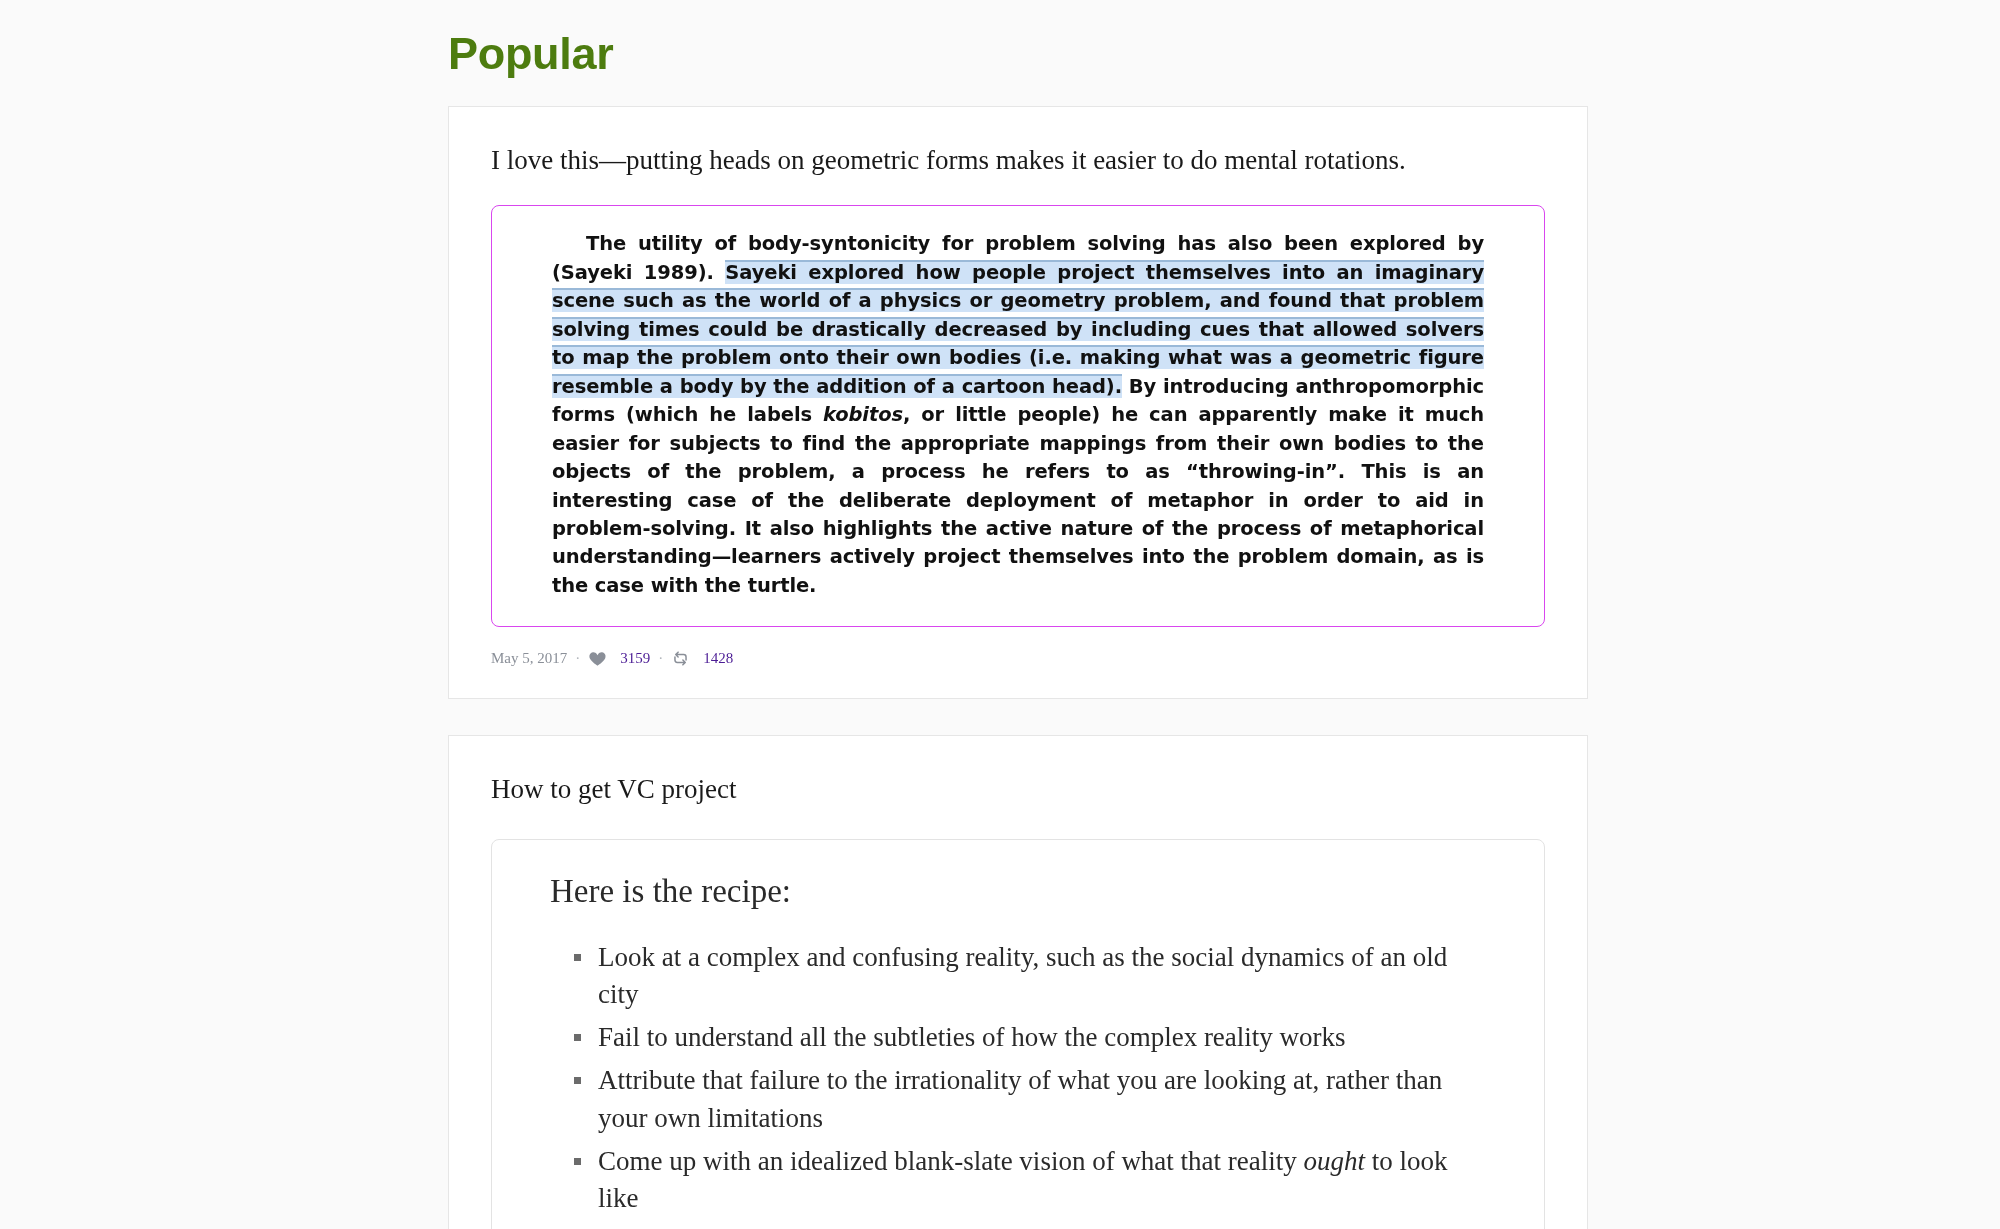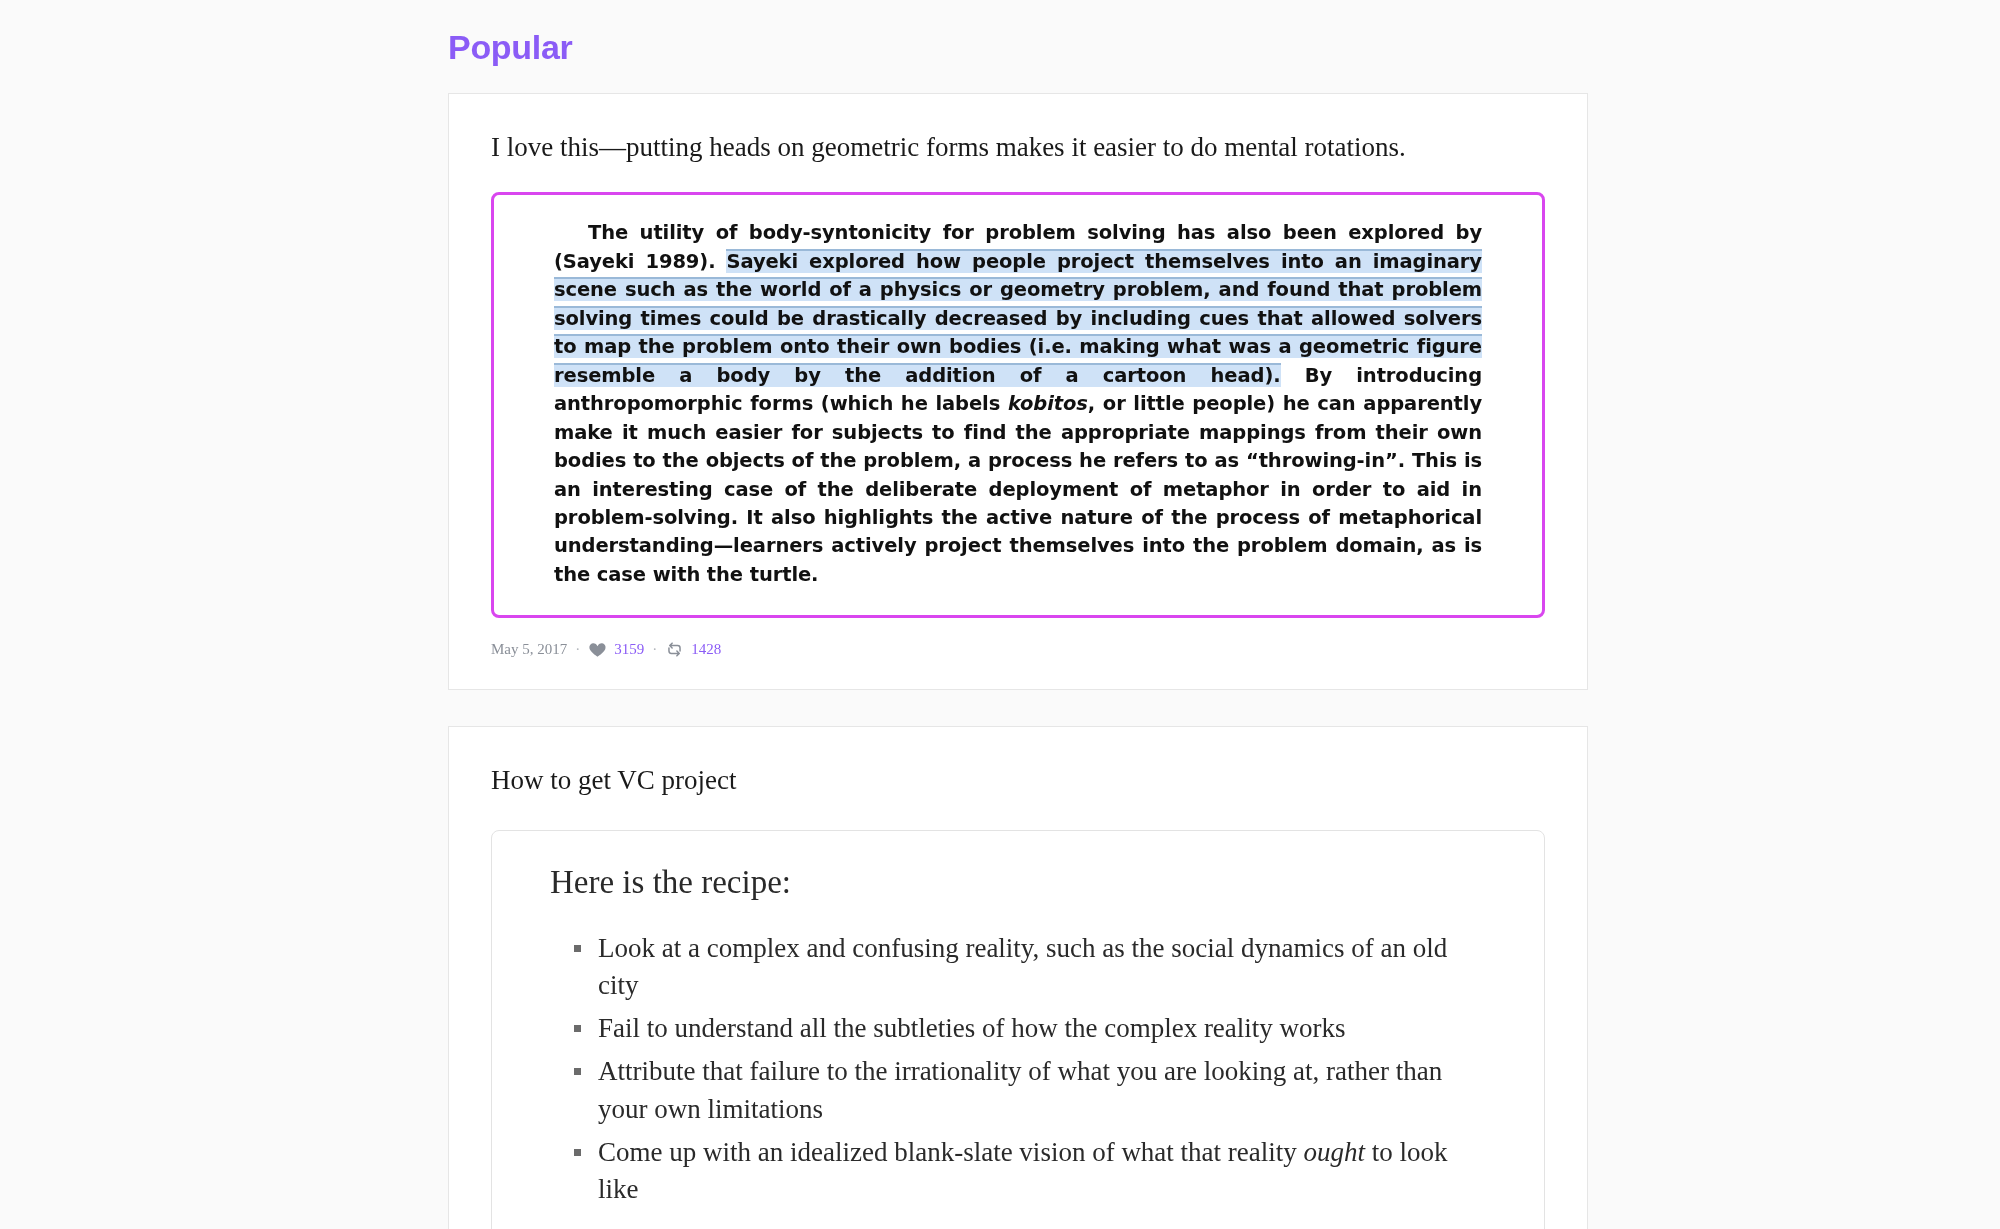--- a/index.html
+++ b/index.html
@@ -18,24 +18,24 @@
     min-height: 1229px;
     box-sizing: border-box;
     padding: 0;
   }
   .content-col {
     width: 1140px;
     margin: 0 0 0 448px;
   }
   .section-title {
     font-family: "Liberation Sans", sans-serif;
-    font-size: 34px;
+    font-size: 45px;
     font-weight: bold;
     letter-spacing: -0.3px;
-    color: #8b5cf6;
+    color: #4d7c0f;
     margin: 28px 0 26px 0;
   }
   .card {
     background: #ffffff;
     border: 1px solid #e6e6e6;
     border-radius: 0;
     box-sizing: border-box;
     padding: 34px 42px 30px 42px;
     margin-bottom: 36px;
   }
@@ -45,21 +45,21 @@
     line-height: 1.42;
     color: #1a1a1a;
     margin: 0 0 26px 0;
     max-width: 960px;
   }
   .post-text.plain {
     margin-bottom: 30px;
   }
   
   .embed {
-    border: 3px solid #d946ef;
+    border: 1px solid #d946ef;
     border-radius: 8px;
     background: #fff;
     box-sizing: border-box;
     padding: 24px 60px 26px 60px;
   }
   .embed-para {
     font-family: "DejaVu Sans", sans-serif;
     font-size: 19.5px;
     line-height: 1.46;
     color: #111;
@@ -87,22 +87,22 @@
     display: flex;
     align-items: center;
     gap: 8px;
   }
   .meta .dot {
     color: #b0b4ba;
   }
   .meta .stat {
     display: inline-flex;
     align-items: center;
-    gap: 7px;
-    color: #8b5cf6;
+    gap: 13px;
+    color: #4c1d95;
   }
   .icon-heart, .icon-retweet {
     display: inline-block;
     width: 19px;
     height: 19px;
     line-height: 1;
   }
   .icon-heart svg, .icon-retweet svg {
     display: block;
   }

